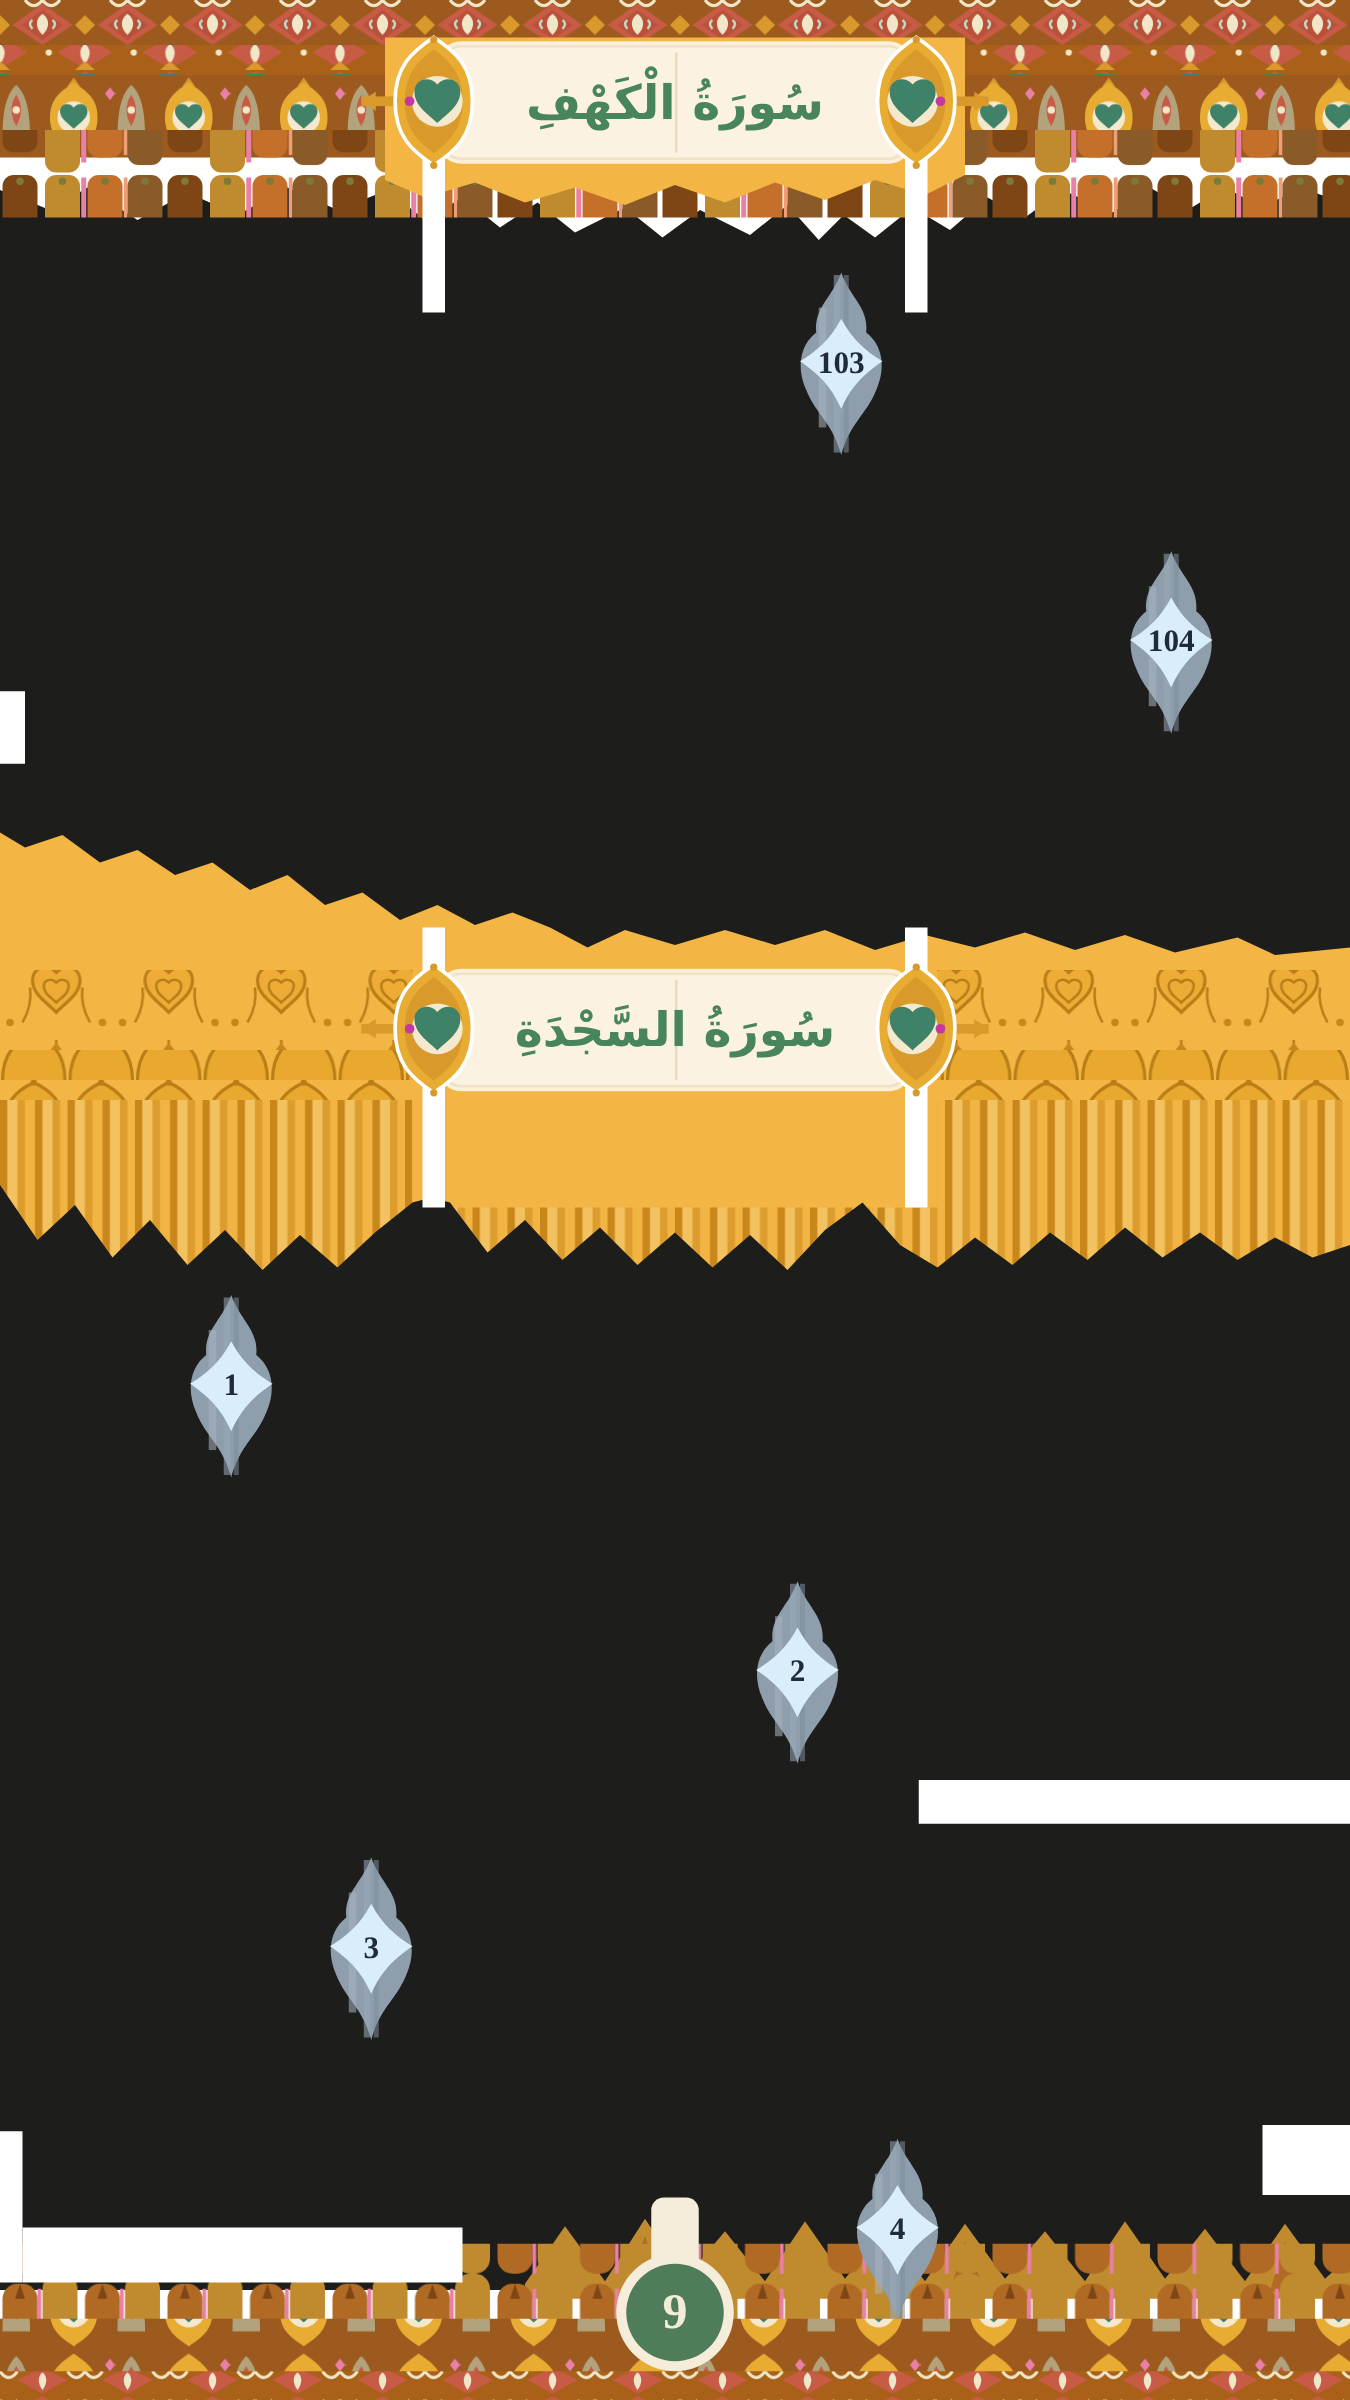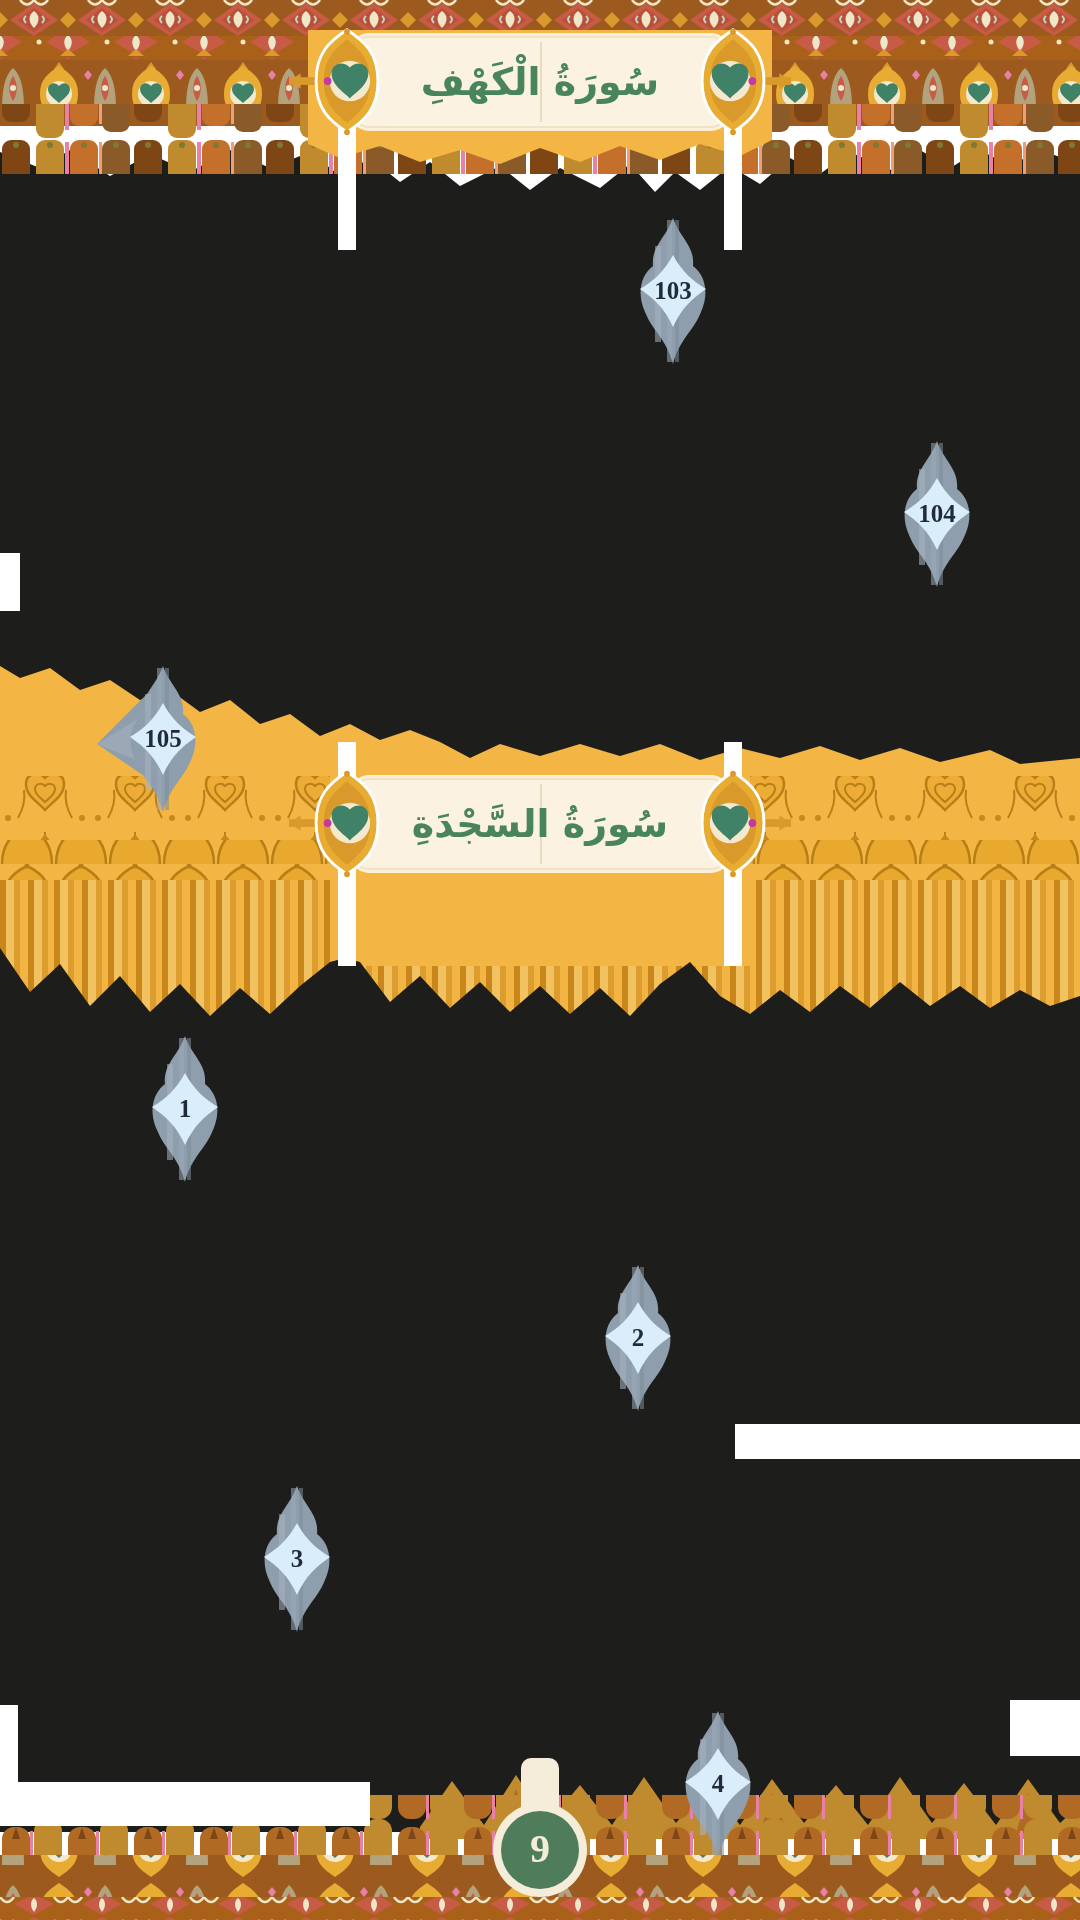--- a/index.html
+++ b/index.html
@@ -289,33 +289,20 @@
       <path d="M70,12 C77,32 92,40 90,60 C103,70 106,88 98,106 C90,126 77,132 70,158 C63,132 50,126 42,106
                C34,88 37,70 50,60 C48,40 63,32 70,12 Z" fill="#8E9EAC"></path>
       <rect x="64" y="14" width="5" height="142" fill="#9BAAB8" opacity="0.55"></rect>
       <rect x="72" y="14" width="4" height="142" fill="#7E8C99" opacity="0.55"></rect>
       <rect x="52" y="40" width="6" height="96" fill="#A7B5C1" opacity="0.55"></rect>
       <path d="M70,49 C79,66 90,75 103,83 C90,92 79,101 70,121 C61,101 50,92 37,83 C50,75 61,66 70,49 Z" fill="#DAEDFA"></path>
     </svg>
     <span class="marker-num">104</span>
   </div>
 
-  <div class="marker with-tail" style="left: 163px; top: 691px;">
-    <svg viewBox="0 0 140 170">
-      <polygon class="tail" points="4,90 56,38 60,128" fill="#8E9EAC"></polygon>
-      <polygon class="tail-hl" points="4,90 56,58 58,112" fill="#A3B1BE" opacity="0.6"></polygon>
-      <path d="M70,12 C77,32 92,40 90,60 C103,70 106,88 98,106 C90,126 77,132 70,158 C63,132 50,126 42,106
-               C34,88 37,70 50,60 C48,40 63,32 70,12 Z" fill="#8E9EAC"></path>
-      <rect x="64" y="14" width="5" height="142" fill="#9BAAB8" opacity="0.55"></rect>
-      <rect x="72" y="14" width="4" height="142" fill="#7E8C99" opacity="0.55"></rect>
-      <rect x="52" y="40" width="6" height="96" fill="#A7B5C1" opacity="0.55"></rect>
-      <path d="M70,49 C79,66 90,75 103,83 C90,92 79,101 70,121 C61,101 50,92 37,83 C50,75 61,66 70,49 Z" fill="#DAEDFA"></path>
-    </svg>
-    <span class="marker-num">105</span>
-  </div>
 
   <div class="marker" style="left: 185px; top: 1061px;">
     <svg viewBox="0 0 140 170">
       <polygon class="tail" points="4,90 56,38 60,128" fill="#8E9EAC"></polygon>
       <polygon class="tail-hl" points="4,90 56,58 58,112" fill="#A3B1BE" opacity="0.6"></polygon>
       <path d="M70,12 C77,32 92,40 90,60 C103,70 106,88 98,106 C90,126 77,132 70,158 C63,132 50,126 42,106
                C34,88 37,70 50,60 C48,40 63,32 70,12 Z" fill="#8E9EAC"></path>
       <rect x="64" y="14" width="5" height="142" fill="#9BAAB8" opacity="0.55"></rect>
       <rect x="72" y="14" width="4" height="142" fill="#7E8C99" opacity="0.55"></rect>
       <rect x="52" y="40" width="6" height="96" fill="#A7B5C1" opacity="0.55"></rect>

